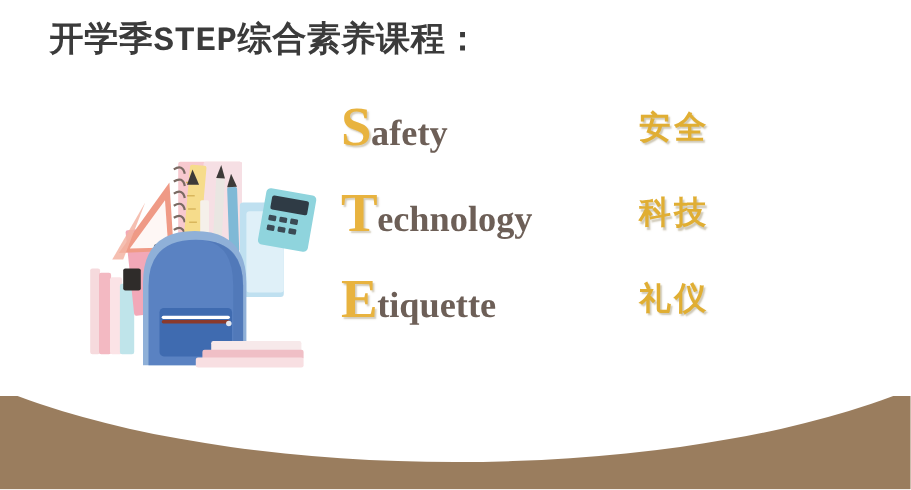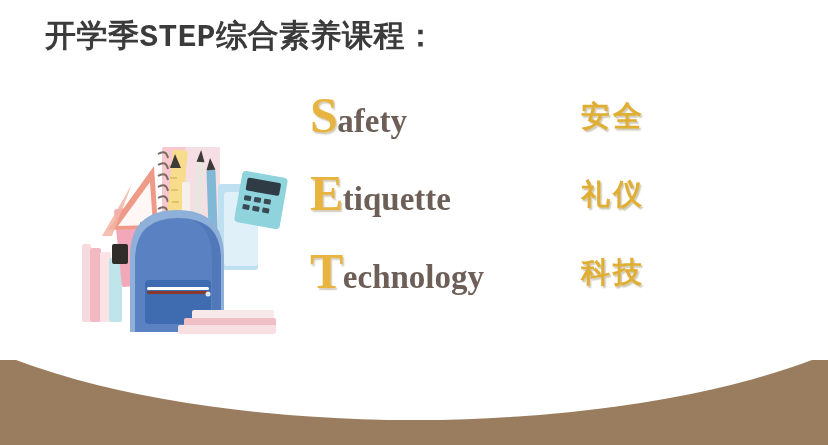--- a/index.html
+++ b/index.html
@@ -210,33 +210,33 @@
 
     <div class="step-row">
       <div class="step-en">
         <span class="step-initial">S</span><span>afety</span>
       </div>
       <div class="step-cn">安全</div>
     </div>
 
     <div class="step-row">
       <div class="step-en">
+        <span class="step-initial">T</span><span>echnology</span>
+      </div>
+      <div class="step-cn">科技</div>
+    </div>
+
+    <div class="step-row">
+      <div class="step-en">
         <span class="step-initial">E</span><span>tiquette</span>
       </div>
       <div class="step-cn">礼仪</div>
     </div>
 
     <div class="step-row">
-      <div class="step-en">
-        <span class="step-initial">T</span><span>echnology</span>
-      </div>
-      <div class="step-cn">科技</div>
-    </div>
-
-    <div class="step-row">
     </div>
 
   </div>
 
   <div class="bottom-band">
     <div class="band-ellipse"></div>
   </div>
 
 </div>
 

